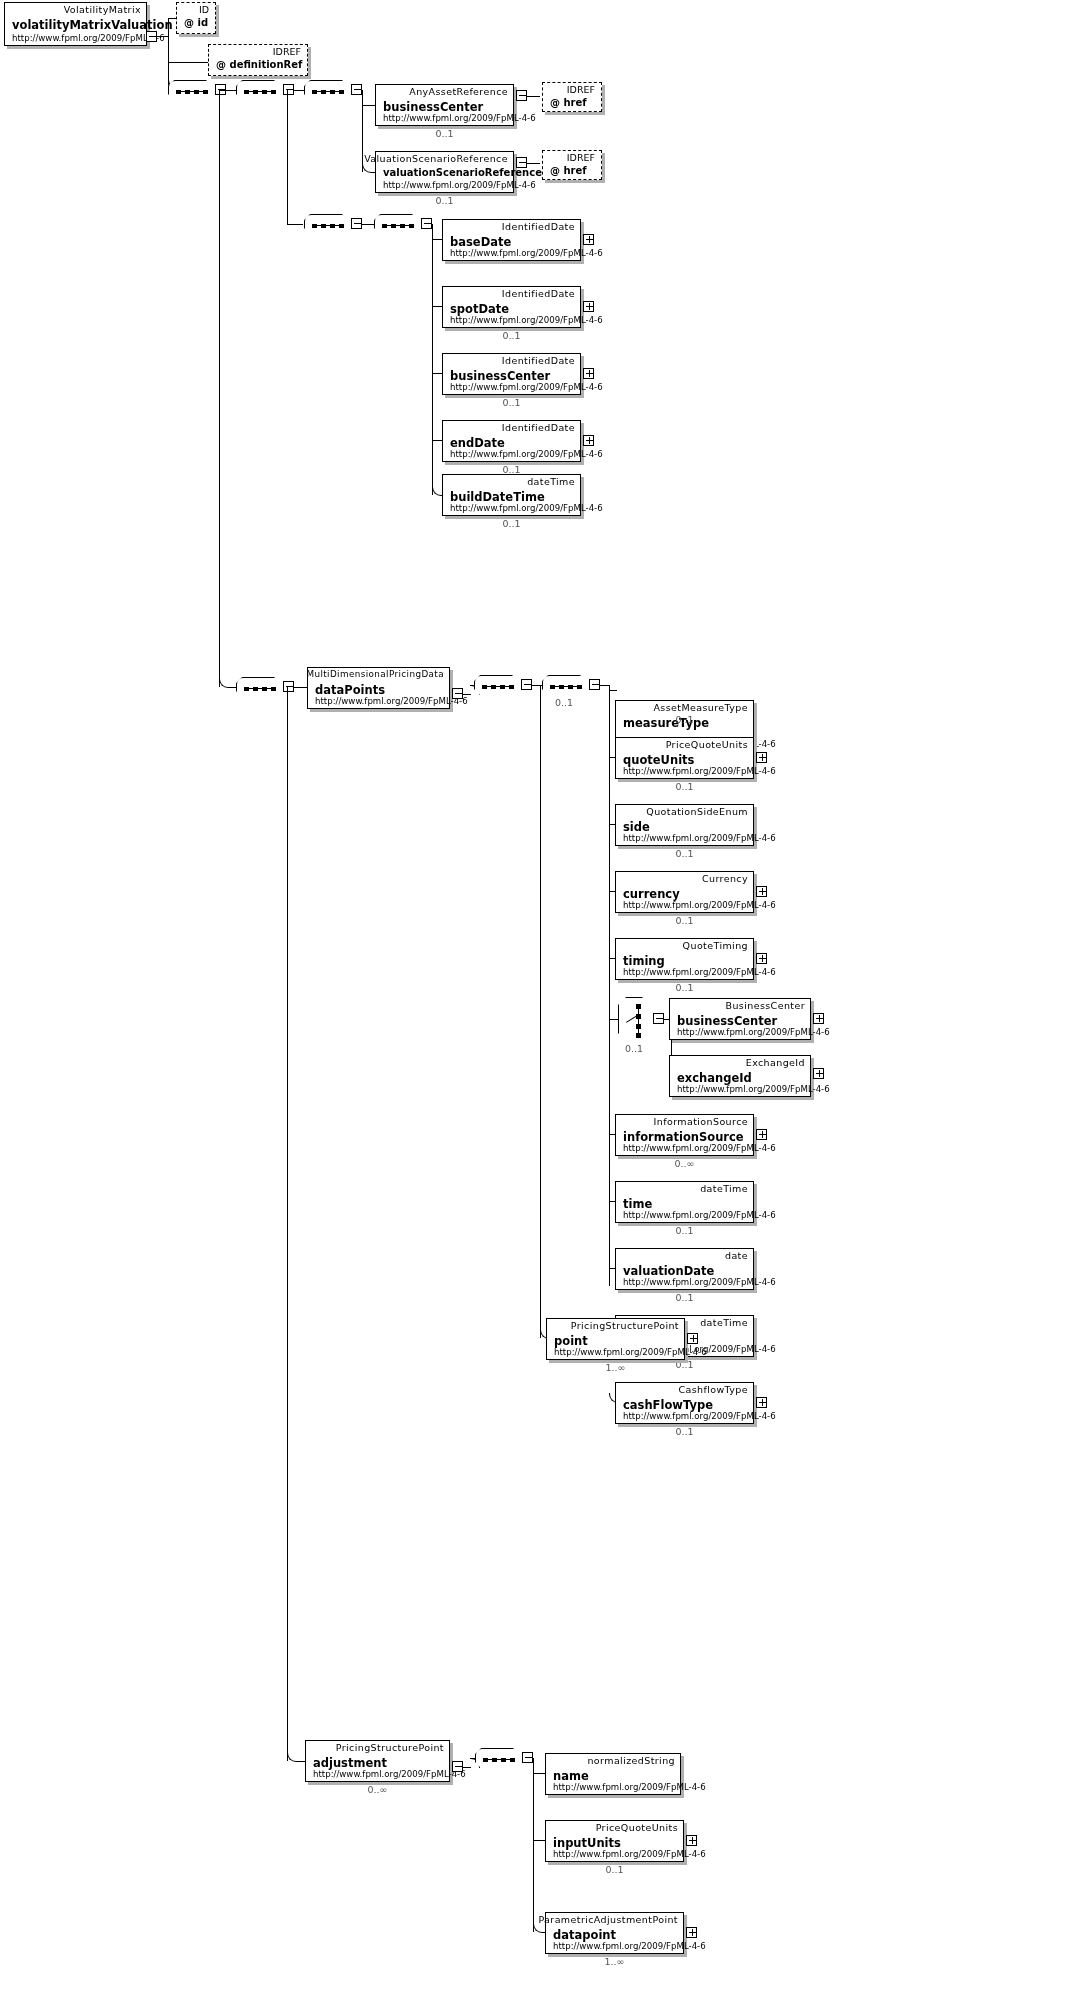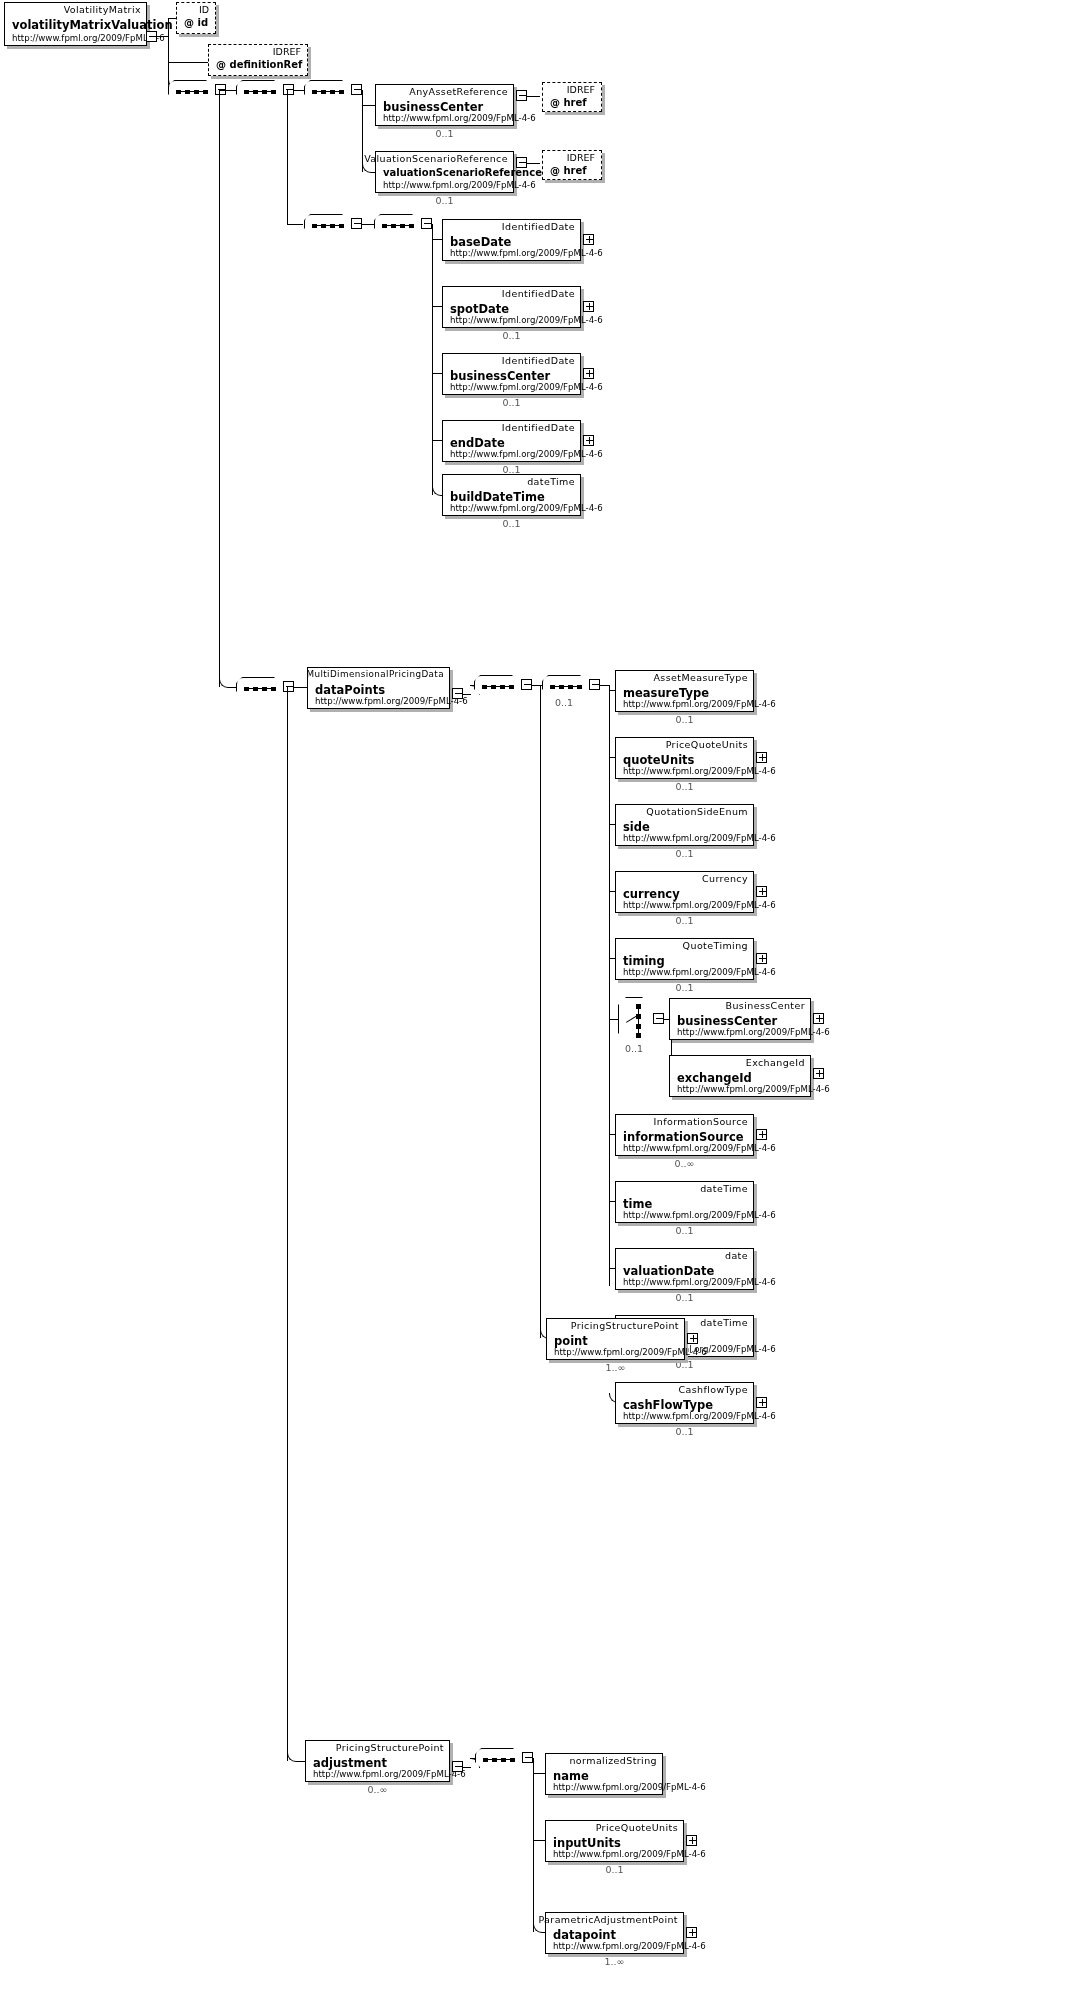--- a/index.html
+++ b/index.html
@@ -268,21 +268,21 @@
       <i class="d2"></i>
       <i class="d3"></i>
       <i class="d4"></i>
   </div>
   <div class="card" style="left:542px;top:697px;width:44px;">0..1</div>
   <div class="hx" style="left:589px;top:679px;"></div>
   <div class="ln lnh" style="left:600px;top:685px;width:10px;height:1px;"></div>
   <div class="ln lnv" style="left:609px;top:685px;width:1px;height:601px;"></div>
 
   <div class="ln lnh" style="left:609px;top:690px;width:8px;height:1px;"></div>
-  <div class="node" style="left:615px;top:670px;width:139px;height:42px;">
+  <div class="node" style="left:615px;top:700px;width:139px;height:52px;">
     <span class="type">AssetMeasureType</span>
     <span class="nm">measureType</span>
     <span class="ns">http://www.fpml.org/2009/FpML-4-6</span>
   </div>
   <div class="card" style="left:615px;top:714px;width:139px;">0..1</div>
 
   <div class="ln lnh" style="left:609px;top:757px;width:8px;height:1px;"></div>
   <div class="node" style="left:615px;top:737px;width:139px;height:42px;">
     <span class="type">PriceQuoteUnits</span>
     <span class="nm">quoteUnits</span>
@@ -418,21 +418,21 @@
     <span class="bar"></span>
       <i class="d1"></i>
       <i class="d2"></i>
       <i class="d3"></i>
       <i class="d4"></i>
   </div>
   <div class="hx" style="left:522px;top:1752px;"></div>
   <div class="ln lnv" style="left:533px;top:1758px;width:1px;height:174px;"></div>
 
   <div class="ln lnh" style="left:533px;top:1773px;width:12px;height:1px;"></div>
-  <div class="node" style="left:545px;top:1753px;width:118px;height:42px;">
+  <div class="node" style="left:545px;top:1753px;width:136px;height:42px;">
     <span class="type">normalizedString</span>
     <span class="nm">name</span>
     <span class="ns">http://www.fpml.org/2009/FpML-4-6</span>
   </div>
 
   <div class="ln lnh" style="left:533px;top:1840px;width:12px;height:1px;"></div>
   <div class="node" style="left:545px;top:1820px;width:139px;height:42px;">
     <span class="type">PriceQuoteUnits</span>
     <span class="nm">inputUnits</span>
     <span class="ns">http://www.fpml.org/2009/FpML-4-6</span>

